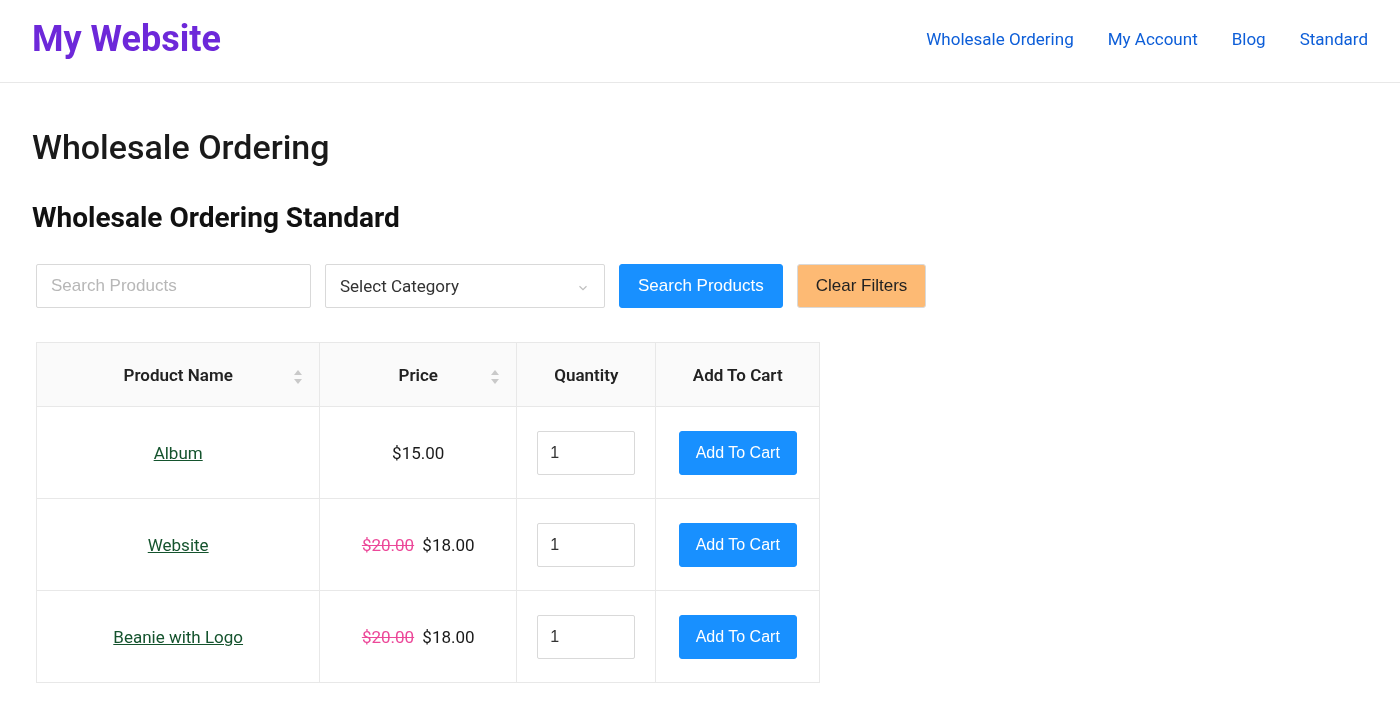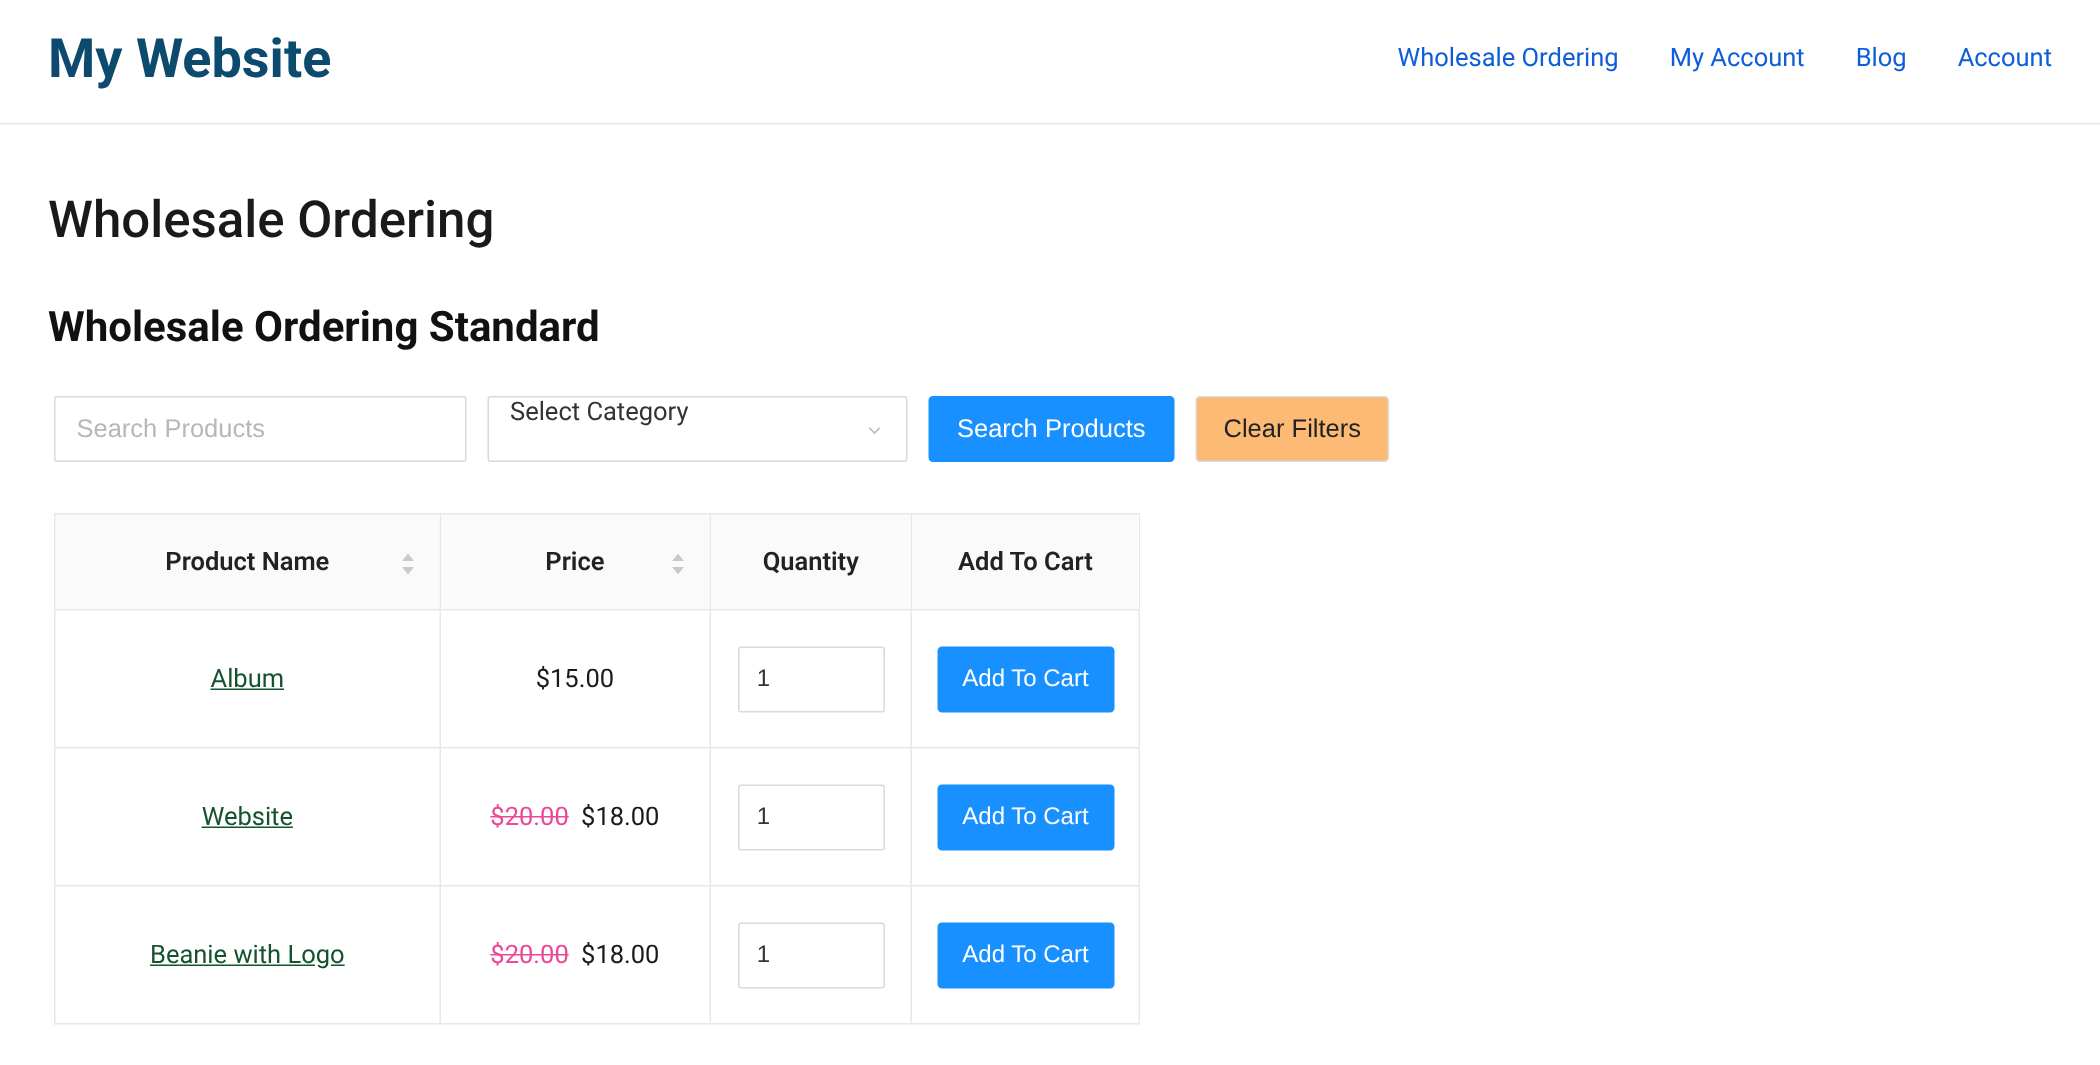--- a/index.html
+++ b/index.html
@@ -17,21 +17,21 @@
     .site-header {
       display: flex;
       align-items: center;
       justify-content: space-between;
       padding: 18px 32px 22px 32px;
       border-bottom: 1px solid #e8e8e8;
     }
     .site-title {
       font-size: 36px;
       font-weight: 700;
-      color: #0c4a6e;
+      color: #6d28d9;
     }
     .top-nav {
       display: flex;
       gap: 34px;
     }
     .top-nav a {
       font-size: 17px;
       color: #0d5ed8;
       text-decoration: none;
       cursor: pointer;
@@ -71,20 +71,21 @@
     .search-input::placeholder {
       color: #b7b7b7;
     }
     .category-select {
       position: relative;
       width: 280px;
       height: 44px;
       border: 1px solid #d9d9d9;
       border-radius: 2px;
       display: flex;
+      align-items: center;
       padding: 0 14px;
       font-size: 17px;
       color: #333;
       cursor: pointer;
       user-select: none;
     }
     .category-select .chev {
       position: absolute;
       right: 14px;
       top: 50%;
@@ -107,21 +108,21 @@
       border: 1px solid #1890ff;
       color: #fff;
     }
     .btn-outline {
       background: #fdba74;
       border: 1px solid #d9d9d9;
       color: #222;
     }
     
     .products-table {
-      width: 724px;
+      width: 784px;
       border: 1px solid #e8e8e8;
       border-collapse: collapse;
       margin-left: 4px;
     }
     .products-table th,
     .products-table td {
       border: 1px solid #e8e8e8;
       text-align: center;
       vertical-align: middle;
     }
@@ -182,21 +183,21 @@
   </style>
 </head>
 <body>
 
 <header class="site-header">
   <div class="site-title">My Website</div>
   <nav class="top-nav">
     <a>Wholesale Ordering</a>
     <a>My Account</a>
     <a>Blog</a>
-    <a>Account</a>
+    <a>Standard</a>
   </nav>
 </header>
 
 <main class="main">
   <h1 class="page-title">Wholesale Ordering</h1>
   <h2 class="sub-title">Wholesale Ordering Standard</h2>
 
   <div class="filter-bar">
     <input type="text" class="search-input" placeholder="Search Products" style="">
     <div class="category-select">

